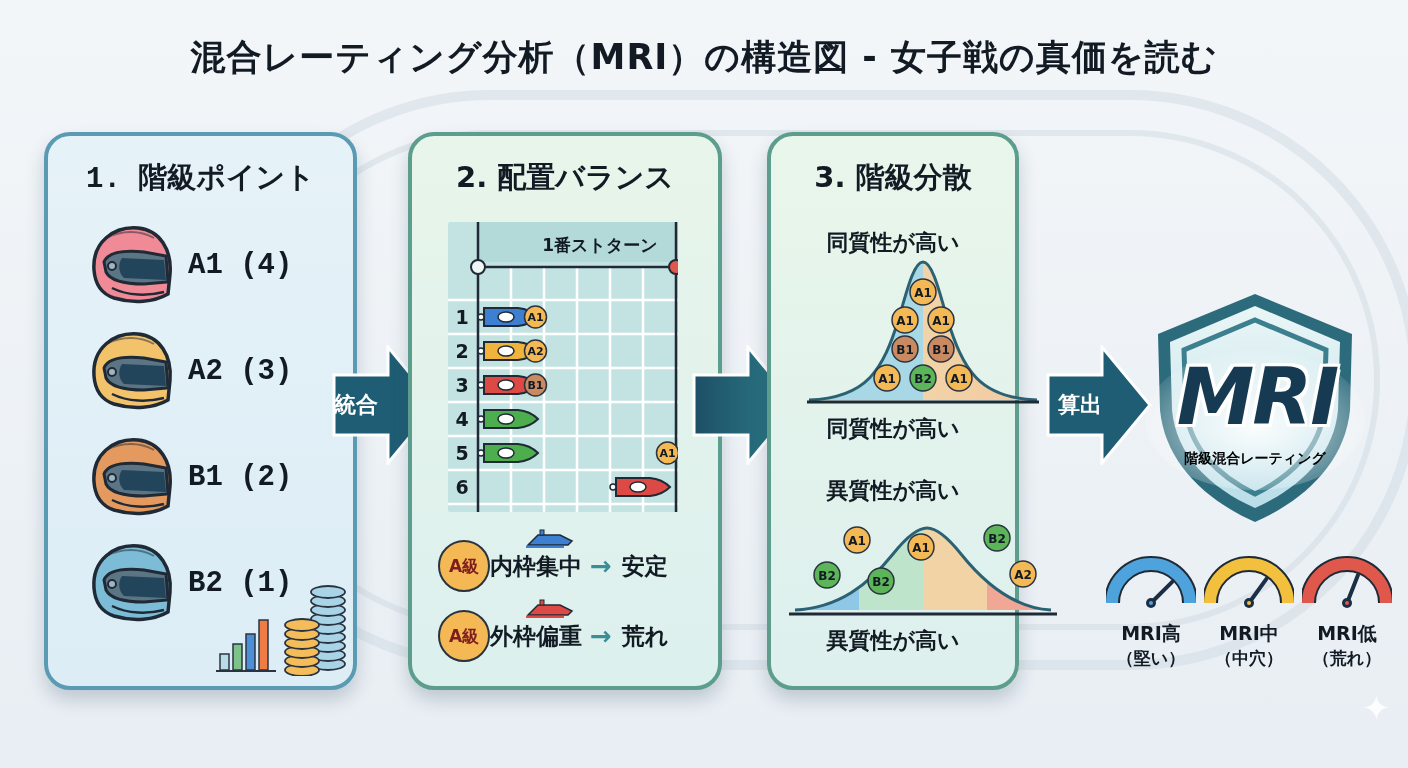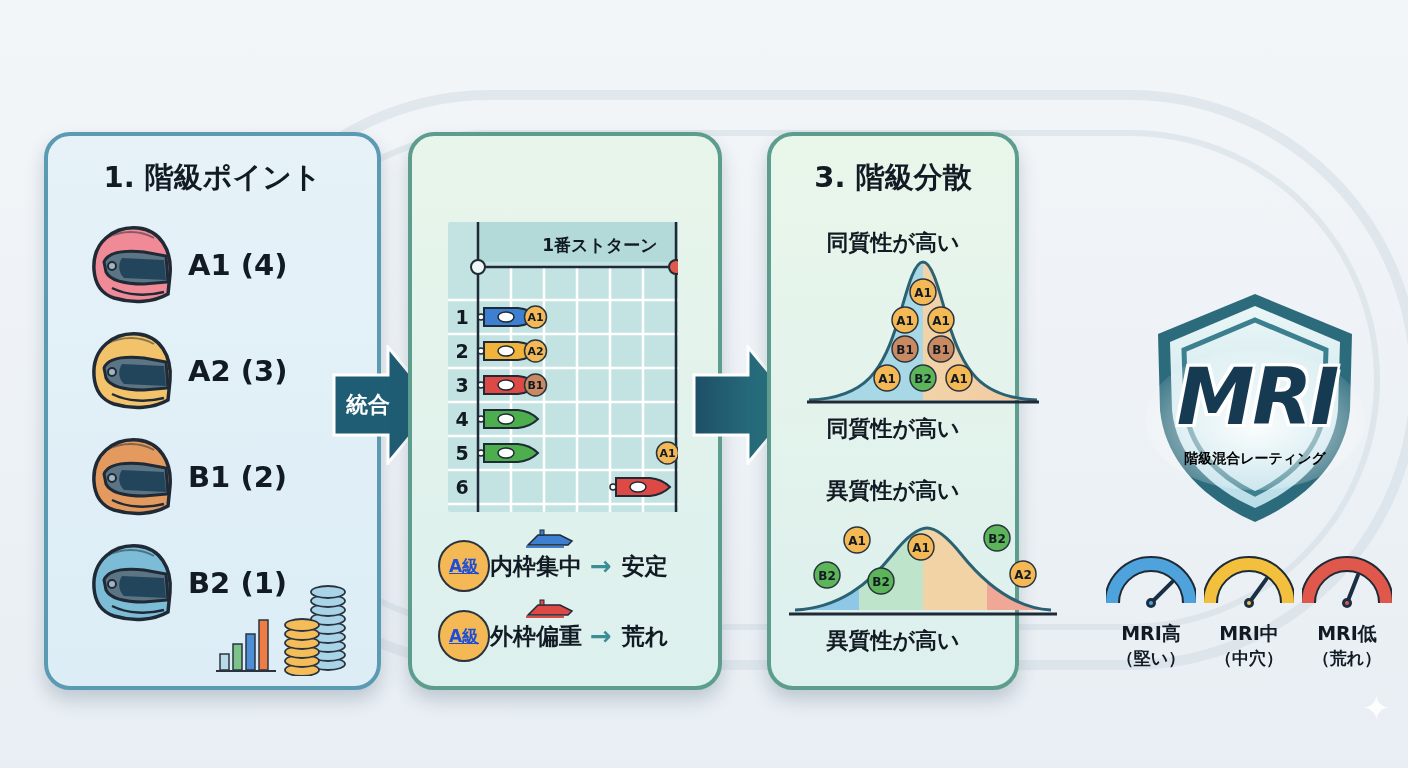--- a/index.html
+++ b/index.html
@@ -14,31 +14,31 @@
   .track { position: absolute; border: 10px solid rgba(210,220,228,0.55); border-radius: 300px; }
   .title {
     position: absolute; left: 0; top: 34px; width: 1408px; text-align: center;
     font-size: 35px; font-weight: bold; letter-spacing: 1px; color: #121a24;
   }
   .panel {
     position: absolute; top: 132px; height: 558px; border-radius: 26px;
     box-shadow: 0 10px 18px rgba(40,70,90,0.22);
   }
   .panel-h { position: absolute; left: 0; width: 100%; top: 22px; text-align: center; font-size: 29px; font-weight: bold; color: #121a24; }
-  #p1 { left: 44px; width: 337px; background: linear-gradient(180deg,#e6f2f8,#dcedf6); border: 4px solid #5b9ab3; }
+  #p1 { left: 44px; width: 313px; background: linear-gradient(180deg,#e6f2f8,#dcedf6); border: 4px solid #5b9ab3; font-family: Liberation Mono, monospace; }
   #p2 { left: 408px; width: 314px; background: linear-gradient(180deg,#e8f5ea,#dcf0ee); border: 4px solid #5c9d8d; }
   #p3 { left: 767px; width: 252px; background: linear-gradient(180deg,#e9f6ea,#ddf0ee); border: 4px solid #5c9d8d; }
   .helm-row { position: absolute; left: 36px; display: flex; align-items: center; }
   .helm-row .lbl { margin-left: 14px; font-size: 29px; font-weight: bold; color: #121a24; }
   .arrow { position: absolute; }
   .arrow svg { display: block; }
   .arrow .alabel { position: absolute; left: 0; top: 0; width: 100%; height: 100%; display: flex; align-items: center; color: #fff; font-weight: bold; font-size: 22px; }
   .grid-wrap { position: absolute; left: 36px; top: 86px; width: 230px; height: 290px; }
   .legend-row { position: absolute; left: 26px; display: flex; align-items: center; }
-  .abadge { width: 52px; height: 52px; border-radius: 50%; background: #f4b955; border: 2px solid #2a3440; display: flex; align-items: center; justify-content: center; font-weight: bold; font-size: 17px; color: #1d4ed8; text-decoration: underline; }
+  .abadge { width: 52px; height: 52px; border-radius: 50%; background: #f4b955; border: 2px solid #2a3440; display: flex; align-items: center; justify-content: center; font-weight: bold; font-size: 17px; color: #7f1d1d; }
   .legend-row .txt { font-size: 23px; font-weight: bold; color: #121a24; }
   .legend-row .res { font-size: 23px; font-weight: bold; margin-left: 10px; color: #121a24; }
   .legend-row .to { color: #3b8d96; font-size: 26px; font-weight: bold; margin-left: 8px; }
   .p3-label { position: absolute; left: 0; width: 100%; text-align: center; font-size: 22px; font-weight: bold; color: #121a24; }
   .mri-wrap { position: absolute; left: 1140px; top: 290px; width: 230px; height: 235px; }
   .mri-word { position: absolute; left: 12px; top: 62px; width: 210px; text-align: center; font-size: 78px; font-weight: bold; font-style: italic; color: #163a52; letter-spacing: -2px;
     text-shadow: 3px 3px 0 #ffffff, -3px -3px 0 #ffffff, 3px -3px 0 #ffffff, -3px 3px 0 #ffffff; }
   .mri-sub { position: absolute; left: 0; top: 160px; width: 230px; text-align: center; font-size: 14px; font-weight: bold; color: #000000; }
   .gauge { position: absolute; top: 553px; width: 90px; text-align: center; }
   .gauge .gl { font-size: 19px; font-weight: bold; color: #121a24; margin-top: 8px; }
@@ -46,20 +46,21 @@
   .sparkle { position: absolute; left: 1362px; top: 688px; font-size: 34px; color: #ffffff; opacity: 0.9; }
 </style>
 </head>
 <body>
 
 <div id="stage">
 
   <div class="track" style="left:200px;top:90px;width:1220px;height:580px;"></div>
   <div class="track" style="left:240px;top:130px;width:1140px;height:500px;border-width:6px;"></div>
 
+  <div class="title">混合レーティング分析（MRI）の構造図 - 女子戦の真価を読む</div>
 
   <div class="panel" id="p1">
     <div class="panel-h">1. 階級ポイント</div>
     <div id="helmets">
         <div class="helm-row" style="top: 86px;">
           <svg width="90" height="86" viewBox="0 0 90 86">
             <path d="M10 48 C8 20 30 4 54 6 C76 8 88 28 86 52 L84 72 C70 80 50 82 30 76 C18 72 11 62 10 48 Z" fill="#f08a96" stroke="#1f2a36" stroke-width="3.5"></path>
             <path d="M22 16 C38 8 56 8 70 16" fill="none" stroke="#1f2a36" stroke-width="2" opacity="0.5"></path>
             <path d="M20 40 C24 30 40 28 60 30 L82 34 L84 60 L60 62 C40 62 26 58 22 50 Z" fill="#5c7585" stroke="#1f2a36" stroke-width="3"></path>
             <path d="M38 36 L80 38 L82 58 L40 56 C34 50 34 42 38 36 Z" fill="#23455c"></path>
@@ -129,24 +130,25 @@
           <ellipse cx="22" cy="58" rx="17" ry="6" fill="#f5bd5a" stroke="#2a3440" stroke-width="1.8"></ellipse>
           <ellipse cx="22" cy="49" rx="17" ry="6" fill="#f5bd5a" stroke="#2a3440" stroke-width="1.8"></ellipse>
         </g>
     </svg>
   </div>
 
   <div class="arrow" style="left:332px;top:345px;width:108px;height:120px;">
     <svg width="108" height="120" viewBox="0 0 108 120">
       <polygon points="2,30 56,30 56,2 104,60 56,118 56,90 2,90" fill="#1f5d74" stroke="#ffffff" stroke-width="3"></polygon>
     </svg>
-    <div class="alabel" style="padding-left:14px;">統合</div>
+    <div class="alabel" style="padding-left:2px;">統合</div>
   </div>
 
   <div class="panel" id="p2">
+    <div class="panel-h">2. 配置バランス</div>
     <div class="grid-wrap">
       <svg id="laneSvg" width="230" height="290" viewBox="0 0 230 290">
           <rect x="0" y="0" width="230" height="290" fill="#c3e3e3" rx="2"></rect>
           <rect x="30" y="0" width="200" height="40" fill="#b3dad9"></rect>
           <line x1="63" y1="44" x2="63" y2="290" stroke="#ffffff" stroke-width="2.5"></line>
           <line x1="96" y1="44" x2="96" y2="290" stroke="#ffffff" stroke-width="2.5"></line>
           <line x1="129" y1="44" x2="129" y2="290" stroke="#ffffff" stroke-width="2.5"></line>
           <line x1="162" y1="44" x2="162" y2="290" stroke="#ffffff" stroke-width="2.5"></line>
           <line x1="195" y1="44" x2="195" y2="290" stroke="#ffffff" stroke-width="2.5"></line>
           <line x1="0" y1="78" x2="230" y2="78" stroke="#ffffff" stroke-width="2.5"></line>
@@ -339,20 +341,26 @@
           <text x="208" y="28.5" text-anchor="middle" font-size="12" font-weight="bold" fill="#121a24" font-family="DejaVu Sans, sans-serif">B2</text>
         </g>
         <g>
           <circle cx="234" cy="60" r="13" fill="#f4b955" stroke="#2a3440" stroke-width="1.5"></circle>
           <text x="234" y="64.5" text-anchor="middle" font-size="12" font-weight="bold" fill="#121a24" font-family="DejaVu Sans, sans-serif">A2</text>
         </g>
       </svg>
     <div class="p3-label" style="top:490px;">異質性が高い</div>
   </div>
 
+  <div class="arrow" style="left:1046px;top:345px;width:108px;height:120px;">
+    <svg width="108" height="120" viewBox="0 0 108 120">
+      <polygon points="2,30 56,30 56,2 104,60 56,118 56,90 2,90" fill="#1f5d74" stroke="#ffffff" stroke-width="3"></polygon>
+    </svg>
+    <div class="alabel" style="padding-left:12px;">算出</div>
+  </div>
 
   <div class="mri-wrap">
     <svg width="230" height="235" viewBox="0 0 230 235" style="position:absolute;left:0;top:0;">
       <defs>
         <linearGradient id="sg" x1="0" y1="0" x2="0" y2="1">
             <stop offset="0" stop-color="#eaf6f6"></stop>
             <stop offset="1" stop-color="#b9dde8"></stop>
           </linearGradient>
         <radialGradient id="glow" cx="0.5" cy="0.55" r="0.6">
             <stop offset="0" stop-color="#ffffff" stop-opacity="0.9"></stop>

